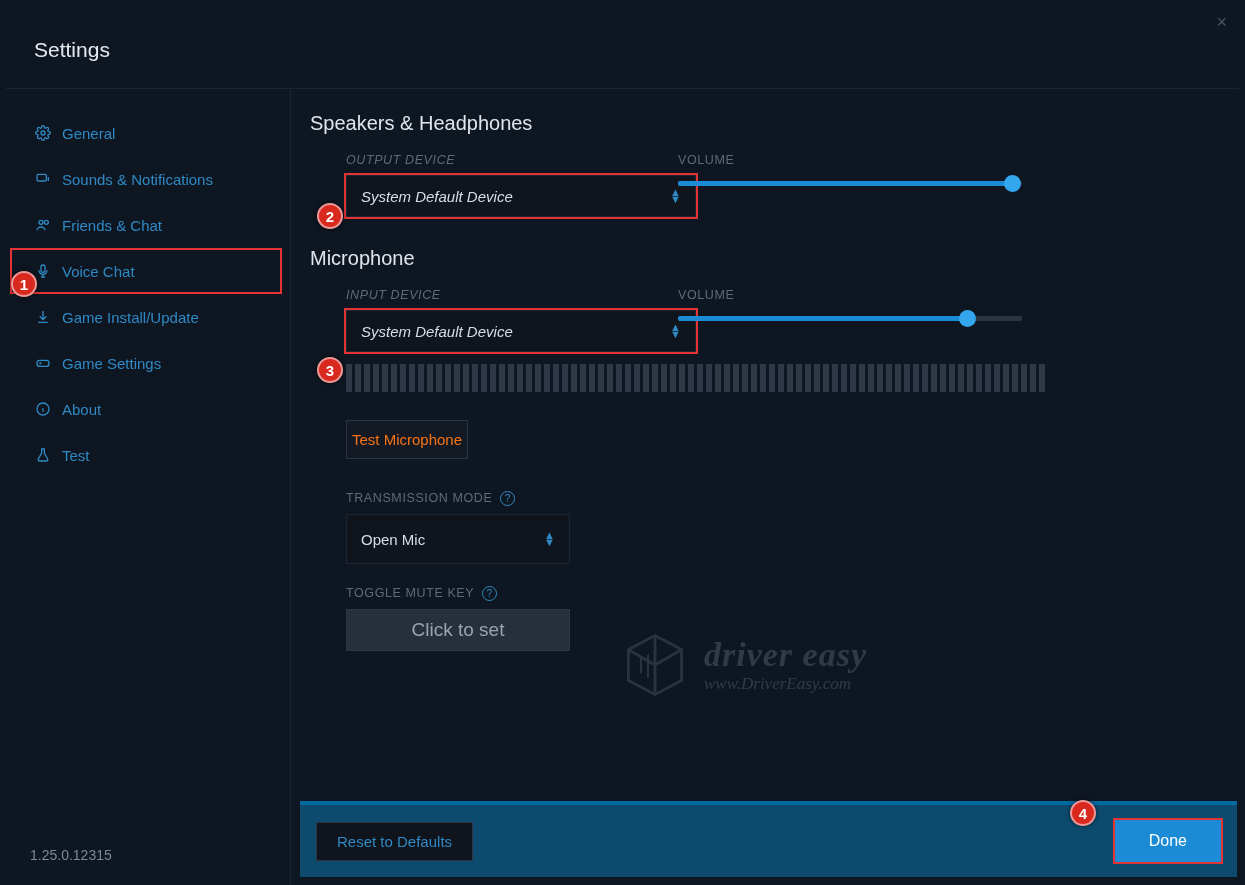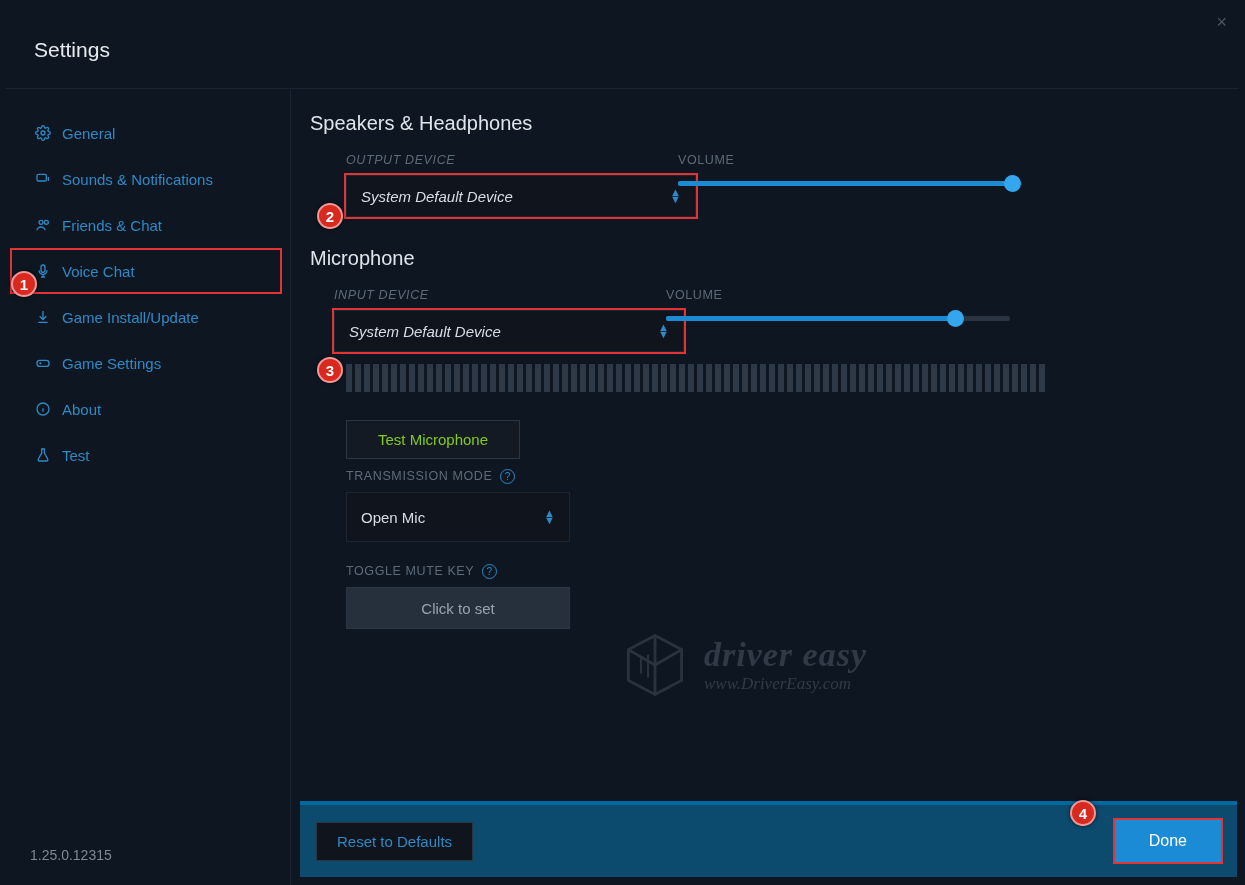--- a/index.html
+++ b/index.html
@@ -64,30 +64,30 @@
 
   .slider-wrap { width: 344px; margin-top: 14px; }
   .slider-track { position: relative; height: 5px; background: #2a3340; border-radius: 2px; }
   .slider-fill { position:absolute; left:0; top:0; height:5px; background:#1c8bd6; border-radius:2px; }
   .slider-knob { position:absolute; top:-6px; width:17px; height:17px; background:#34a6ee; border-radius:50%; }
 
   .vu-meter { display:flex; gap:3px; margin: 8px 0 28px 0; }
   .vu-bar { width: 6px; height: 28px; background:#2e3947; }
 
   .btn-outline {
-    display:inline-block; padding: 10px 31px;
+    display:inline-block; padding: 10px 5px;
     background:#131a24; border:1px solid #2a3644;
-    color:#84cc16; font-size:15px; cursor:pointer;
+    color:#f97316; font-size:15px; cursor:pointer;
   }
 
   .help-q { color:#2f89c4; font-size:13px; margin-left:4px; border:1px solid #2f89c4; border-radius:50%; width:15px; height:15px; display:inline-flex; align-items:center; justify-content:center; font-size:10px;}
 
   .click-set {
     width: 224px; height: 42px; background:#26303d; border:1px solid #2a3644;
-    display:flex; align-items:center; justify-content:center; color:#9aa3ad; font-size:15px;
+    display:flex; align-items:center; justify-content:center; color:#9aa3ad; font-size:19px;
   }
 
   
   .footer {
     position:absolute; left:300px; right:8px; bottom:8px;
     height: 76px; background:#0c4a6e; border-top:4px solid #0369a1;
     display:flex; align-items:center; justify-content:space-between;
     padding: 0 14px 0 16px;
   }
   .reset-btn {
@@ -228,21 +228,21 @@
           <div class="slider-track">
             <div class="slider-fill" id="spk-fill" style="width: 97%;"></div>
             <div class="slider-knob" id="spk-knob" style="left: calc(97% - 8px);"></div>
           </div>
         </div>
       </div>
     </div>
 
     <div class="section-title" style="margin-top:8px;">Microphone</div>
     <div class="row" style="margin-bottom:12px;">
-      <div class="col-left" style="margin-left:24px;">
+      <div class="col-left" style="margin-left:36px;">
         <div class="label-small">INPUT DEVICE</div>
         <div class="select-box redhl">
           <span>System Default Device</span>
           <span class="arrows">
               <span>▲</span>
               <span>▼</span>
             </span>
         </div>
       </div>
       <div class="col-right">
@@ -332,21 +332,21 @@
           <div class="vu-bar"></div>
           <div class="vu-bar"></div>
           <div class="vu-bar"></div>
           <div class="vu-bar"></div>
           <div class="vu-bar"></div>
           <div class="vu-bar"></div>
           <div class="vu-bar"></div>
         </div>
       <div class="btn-outline">Test Microphone</div>
 
-      <div style="margin-top:10px;" class="label-small">
+      <div style="margin-top:32px;" class="label-small">
         <span>TRANSMISSION MODE</span>
         <span class="help-q">?</span>
       </div>
       <div class="select-small">
         <span>Open Mic</span>
         <span class="arrows">
             <span>▲</span>
             <span>▼</span>
           </span>
       </div>

